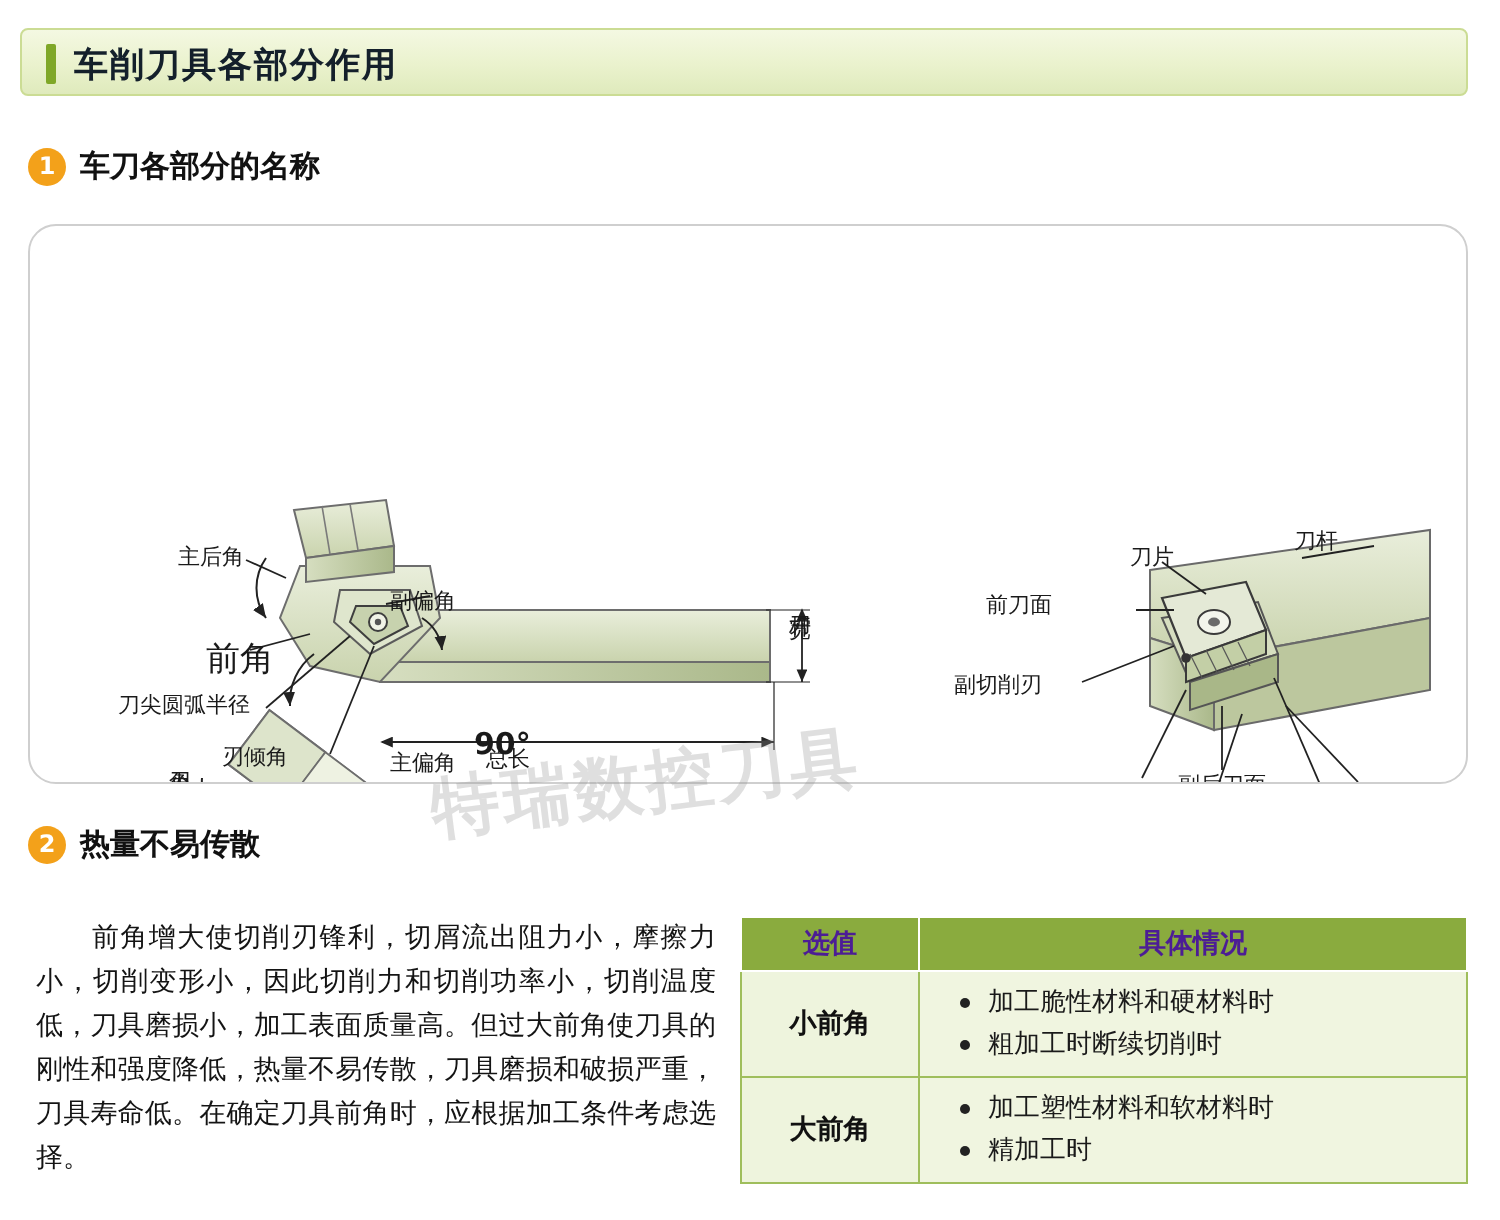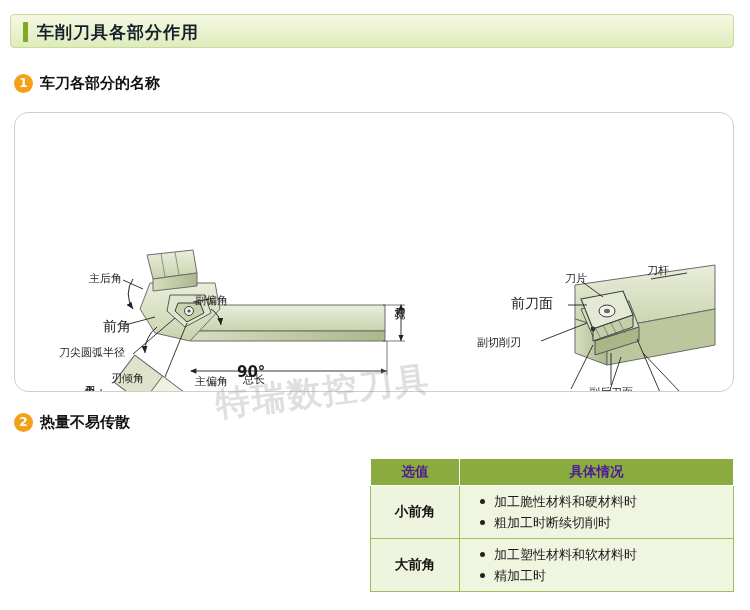--- a/index.html
+++ b/index.html
@@ -295,48 +295,49 @@
       <g stroke="#555" stroke-width="0.6">
         <line x1="580" y1="214" x2="586" y2="226"></line>
         <line x1="588" y1="212" x2="594" y2="224"></line>
         <line x1="596" y1="210" x2="602" y2="222"></line>
         <line x1="604" y1="208" x2="610" y2="220"></line>
       </g>
     </svg>
 
     <div class="lbl" style="position:absolute;left:74px;top:158px;font-size:11px;">主后角</div>
     <div class="lbl" style="position:absolute;left:180px;top:180px;font-size:11px;">副偏角</div>
-    <div class="lbl" style="position:absolute;left:88px;top:205px;font-size:14px;">前角</div>
+    <div class="lbl" style="position:absolute;left:88px;top:205px;font-size:17px;">前角</div>
     <div class="lbl" style="position:absolute;left:44px;top:232px;font-size:11px;">刀尖圆弧半径</div>
     <div class="lbl" style="position:absolute;left:96px;top:258px;font-size:11px;">刃倾角</div>
     <div class="lbl" style="position:absolute;left:180px;top:261px;font-size:11px;">主偏角</div>
     <div class="lbl" style="position:absolute;left:222px;top:250px;font-size:15px;font-weight:bold;">90°</div>
     <div class="lbl" style="position:absolute;left:228px;top:259px;font-size:11px;">总长</div>
     <div class="lbl" style="position:absolute;left:376px;top:186px;font-size:11px;writing-mode:vertical-rl;text-orientation:upright;">刀杆宽</div>
     <div class="lbl" style="position:absolute;left:208px;top:292px;font-size:11px;writing-mode:vertical-rl;text-orientation:upright;">刀杆高</div>
     <div class="lbl" style="position:absolute;left:66px;top:264px;font-size:11px;writing-mode:vertical-rl;text-orientation:upright;">刀尖角</div>
 
     <div class="lbl" style="position:absolute;left:550px;top:158px;font-size:11px;">刀片</div>
     <div class="lbl" style="position:absolute;left:632px;top:150px;font-size:11px;">刀杆</div>
-    <div class="lbl" style="position:absolute;left:496px;top:182px;font-size:14px;">前刀面</div>
+    <div class="lbl" style="position:absolute;left:478px;top:182px;font-size:11px;">前刀面</div>
     <div class="lbl" style="position:absolute;left:462px;top:222px;font-size:11px;">副切削刃</div>
     <div class="lbl" style="position:absolute;left:574px;top:272px;font-size:11px;">副后刀面</div>
     <div class="lbl" style="position:absolute;left:646px;top:278px;font-size:11px;">刀垫</div>
 
   </div>
 
   <div class="watermark">
     <div class="wm-text">特瑞数控刀具</div>
   </div>
 
   <div class="section-head sec2">
     <div class="num-badge">2</div>
     <div class="section-title">热量不易传散</div>
   </div>
 
+  <div class="para">前角增大使切削刃锋利，切屑流出阻力小，摩擦力小，切削变形小，因此切削力和切削功率小，切削温度低，刀具磨损小，加工表面质量高。但过大前角使刀具的刚性和强度降低，热量不易传散，刀具磨损和破损严重，刀具寿命低。在确定刀具前角时，应根据加工条件考虑选择。</div>
 
   <table class="tbl">
     <thead>
       <tr>
         <th style="width:86px;">选值</th>
         <th>具体情况</th>
       </tr>
     </thead>
     <tbody>
       <tr>

